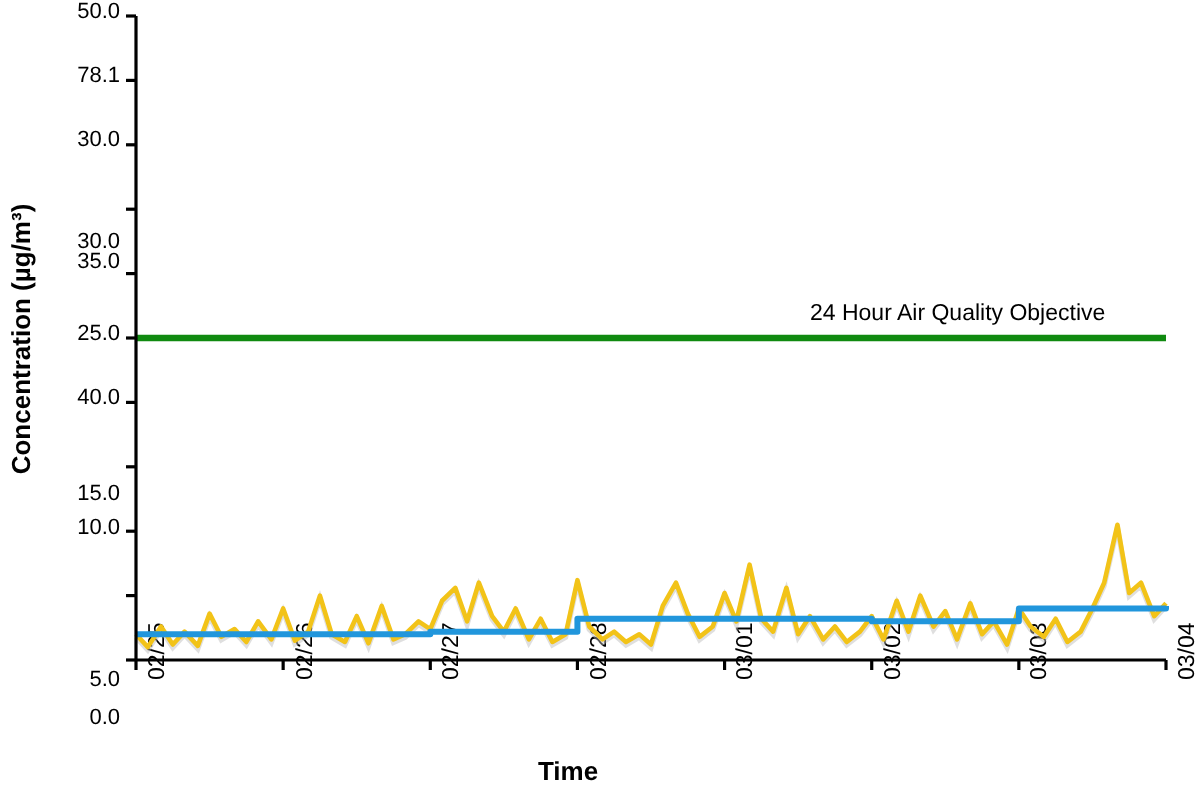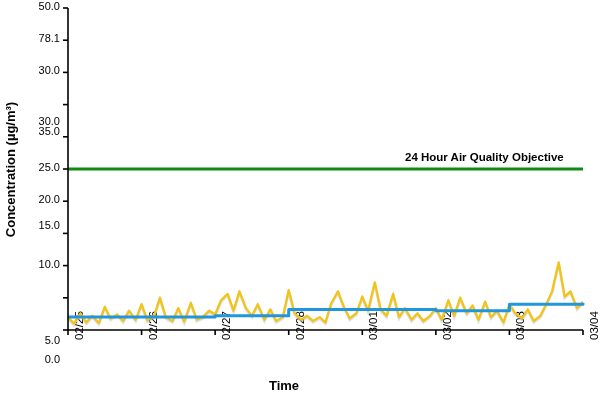--- a/index.html
+++ b/index.html
@@ -85,41 +85,41 @@
   <div class="axis-title" id="ylabel-wrap">
     <span id="ylabel-text">Concentration (µg/m³)</span>
   </div>
 
   <div class="axis-title" id="xlabel-text">Time</div>
 
   <div id="ytick-layer">
       <div class="tick-label-y" style="right: 540px; top: 322px; margin-top: 31px;">0.0</div>
       <div class="tick-label-y" style="right: 540px; top: 289.8px; margin-top: 44px;">5.0</div>
       <div class="tick-label-y" style="right: 540px; top: 257.6px;">10.0</div>
-      <div class="tick-label-y" style="right: 540px; top: 219px;">15.0</div>
-      <div class="tick-label-y" style="right: 540px; top: 193.2px;">20.0</div>
+      <div class="tick-label-y" style="right: 540px; top: 241px;">15.0</div>
+      <div class="tick-label-y" style="right: 540px; top: 193.2px;">40.0</div>
       <div class="tick-label-y" style="right: 540px; top: 161px;">25.0</div>
       <div class="tick-label-y" style="right: 540px; top: 115px;">30.0</div>
       <div class="tick-label-y" style="right: 540px; top: 96.6px; margin-top: 28px;">35.0</div>
       <div class="tick-label-y" style="right: 540px; top: 64.4px;">30.0</div>
       <div class="tick-label-y" style="right: 540px; top: 32.2px;">78.1</div>
       <div class="tick-label-y" style="right: 540px; top: 0px;">50.0</div>
     </div>
   <div id="xtick-layer">
       <div class="tick-label-x" style="left: 73px; top: 340px;">02/25</div>
       <div class="tick-label-x" style="left: 146.571px; top: 340px;">02/26</div>
       <div class="tick-label-x" style="left: 220.143px; top: 340px;">02/27</div>
       <div class="tick-label-x" style="left: 293.714px; top: 340px;">02/28</div>
       <div class="tick-label-x" style="left: 367.286px; top: 340px;">03/01</div>
       <div class="tick-label-x" style="left: 440.857px; top: 340px;">03/02</div>
       <div class="tick-label-x" style="left: 514.429px; top: 340px;">03/03</div>
       <div class="tick-label-x" style="left: 588px; top: 340px;">03/04</div>
     </div>
   <div id="annotation-layer">
-      <div class="annotation" style="left: 405px; top: 151px; font-weight: bold;">24 Hour Air Quality Objective</div>
+      <div class="annotation" style="left: 405px; top: 151px;">24 Hour Air Quality Objective</div>
     </div>
 
   <svg id="plot-svg" width="600" height="400" viewBox="0 0 600 400">
     <g id="g-objective-line">
         <line x1="68" y1="169" x2="583" y2="169" stroke="#108a10" stroke-width="3.2"></line>
       </g>
     <g id="g-hourly">
         <path d="M68.00 317.12 L73.89 323.56 L80.51 313.26 L86.39 322.27 L92.28 315.83 L98.90 322.92 L104.79 306.82 L110.67 318.41 L117.29 314.54 L123.18 320.98 L129.06 310.68 L135.69 319.70 L141.57 304.24 L147.46 320.34 L154.08 315.83 L159.96 297.80 L165.85 317.12 L172.47 320.98 L178.36 308.10 L184.24 321.63 L190.86 302.95 L196.75 319.70 L202.64 317.12 L209.26 310.68 L215.14 314.54 L221.03 300.38 L227.65 293.94 L233.54 310.68 L239.42 291.36 L246.04 308.10 L251.93 315.83 L257.81 304.24 L264.44 319.70 L270.32 309.39 L276.21 320.98 L282.83 317.12 L288.71 290.07 L294.60 313.26 L301.22 319.70 L307.11 315.83 L312.99 320.98 L319.61 317.12 L325.50 322.27 L331.39 302.95 L338.01 291.36 L343.89 306.82 L349.78 318.41 L356.40 313.26 L362.29 296.51 L368.17 310.68 L374.79 282.34 L380.68 309.39 L386.56 315.83 L393.19 293.94 L399.07 317.12 L404.96 308.10 L411.58 319.70 L417.46 313.26 L423.35 320.98 L429.97 315.83 L435.86 308.10 L441.74 319.70 L448.36 300.38 L454.25 315.83 L460.14 297.80 L466.76 313.26 L472.64 305.53 L478.53 319.70 L485.15 301.66 L491.04 317.12 L496.92 310.68 L503.54 322.27 L509.43 304.24 L515.31 313.26 L521.94 318.41 L527.82 309.39 L533.71 320.98 L540.33 315.83 L546.21 304.24 L552.10 291.36 L558.72 262.38 L564.61 296.51 L570.49 291.36 L577.11 308.10 L583.00 301.66 " fill="none" stroke="#b9b9b9" stroke-width="2.6" stroke-opacity="0.45" transform="translate(0,1.5)"></path>
         <path d="M68.00 317.12 L73.89 323.56 L80.51 313.26 L86.39 322.27 L92.28 315.83 L98.90 322.92 L104.79 306.82 L110.67 318.41 L117.29 314.54 L123.18 320.98 L129.06 310.68 L135.69 319.70 L141.57 304.24 L147.46 320.34 L154.08 315.83 L159.96 297.80 L165.85 317.12 L172.47 320.98 L178.36 308.10 L184.24 321.63 L190.86 302.95 L196.75 319.70 L202.64 317.12 L209.26 310.68 L215.14 314.54 L221.03 300.38 L227.65 293.94 L233.54 310.68 L239.42 291.36 L246.04 308.10 L251.93 315.83 L257.81 304.24 L264.44 319.70 L270.32 309.39 L276.21 320.98 L282.83 317.12 L288.71 290.07 L294.60 313.26 L301.22 319.70 L307.11 315.83 L312.99 320.98 L319.61 317.12 L325.50 322.27 L331.39 302.95 L338.01 291.36 L343.89 306.82 L349.78 318.41 L356.40 313.26 L362.29 296.51 L368.17 310.68 L374.79 282.34 L380.68 309.39 L386.56 315.83 L393.19 293.94 L399.07 317.12 L404.96 308.10 L411.58 319.70 L417.46 313.26 L423.35 320.98 L429.97 315.83 L435.86 308.10 L441.74 319.70 L448.36 300.38 L454.25 315.83 L460.14 297.80 L466.76 313.26 L472.64 305.53 L478.53 319.70 L485.15 301.66 L491.04 317.12 L496.92 310.68 L503.54 322.27 L509.43 304.24 L515.31 313.26 L521.94 318.41 L527.82 309.39 L533.71 320.98 L540.33 315.83 L546.21 304.24 L552.10 291.36 L558.72 262.38 L564.61 296.51 L570.49 291.36 L577.11 308.10 L583.00 301.66 " fill="none" stroke="#F2C318" stroke-width="2.3" stroke-linejoin="round"></path>
       </g>

